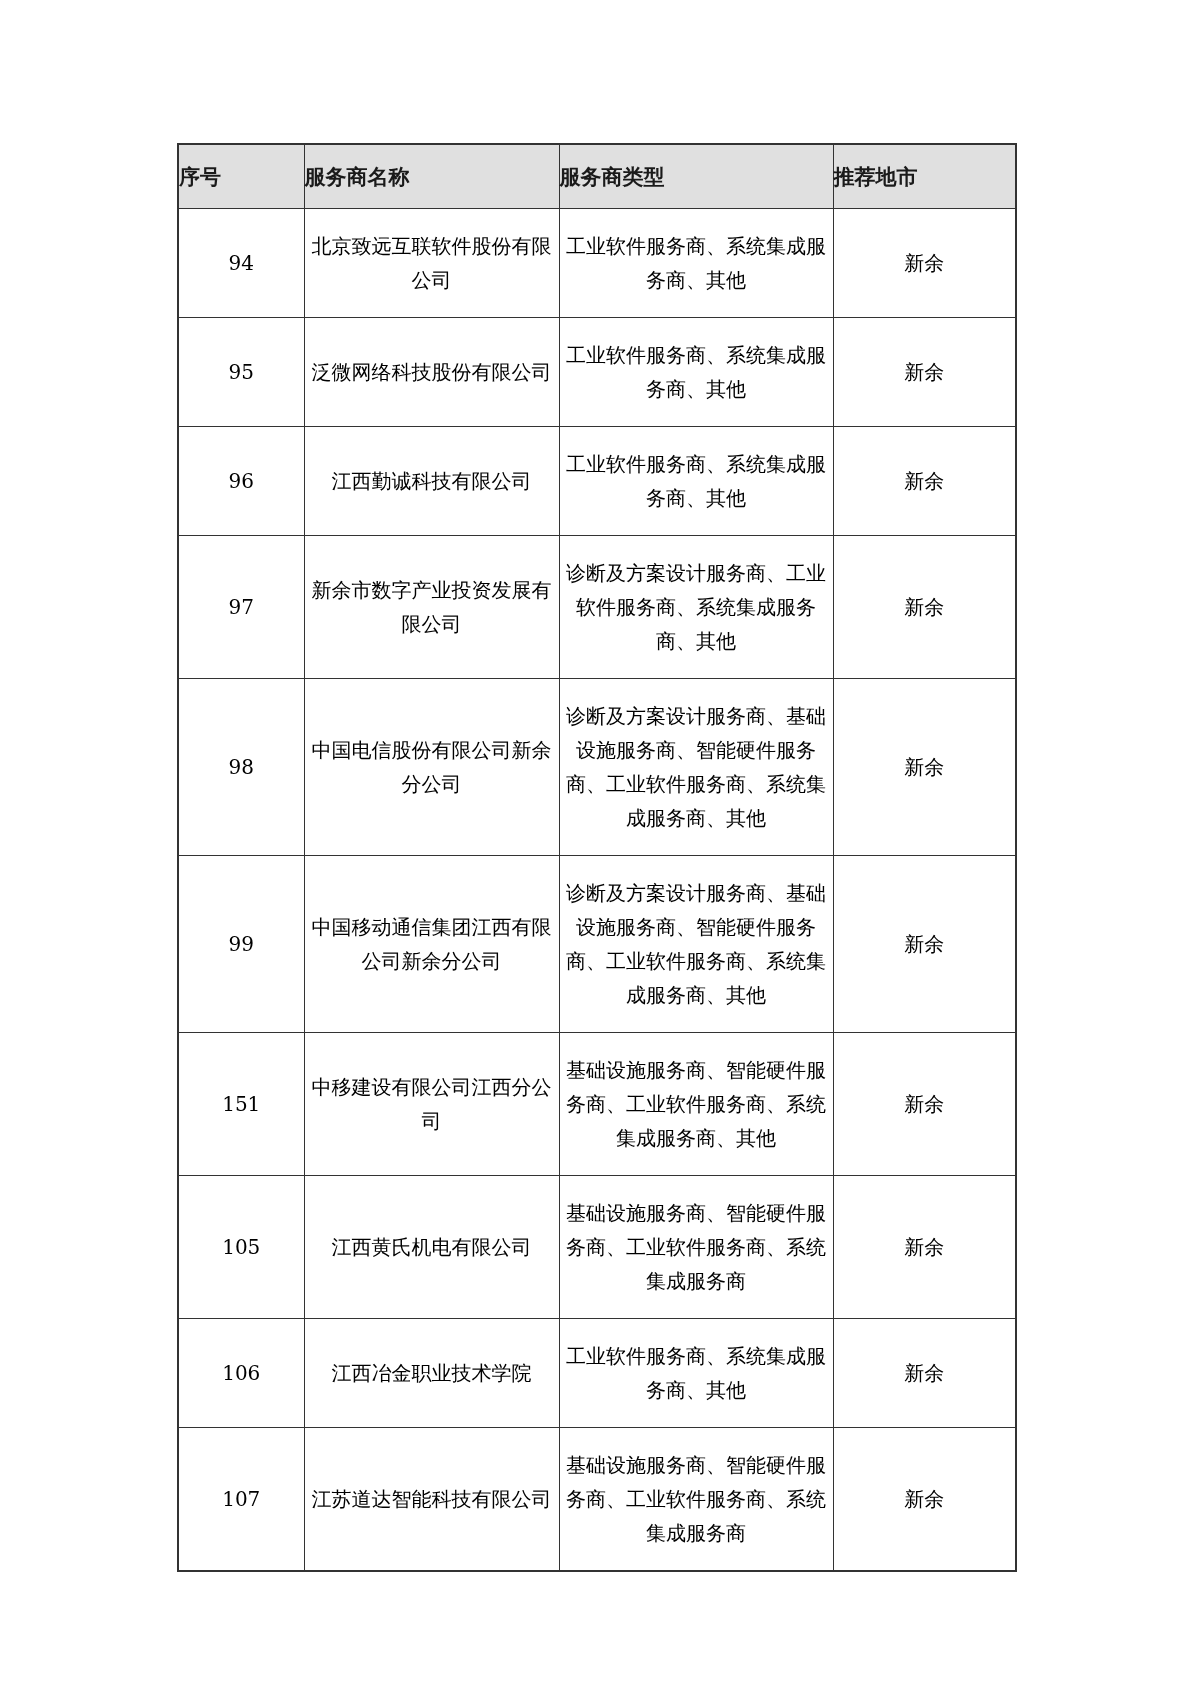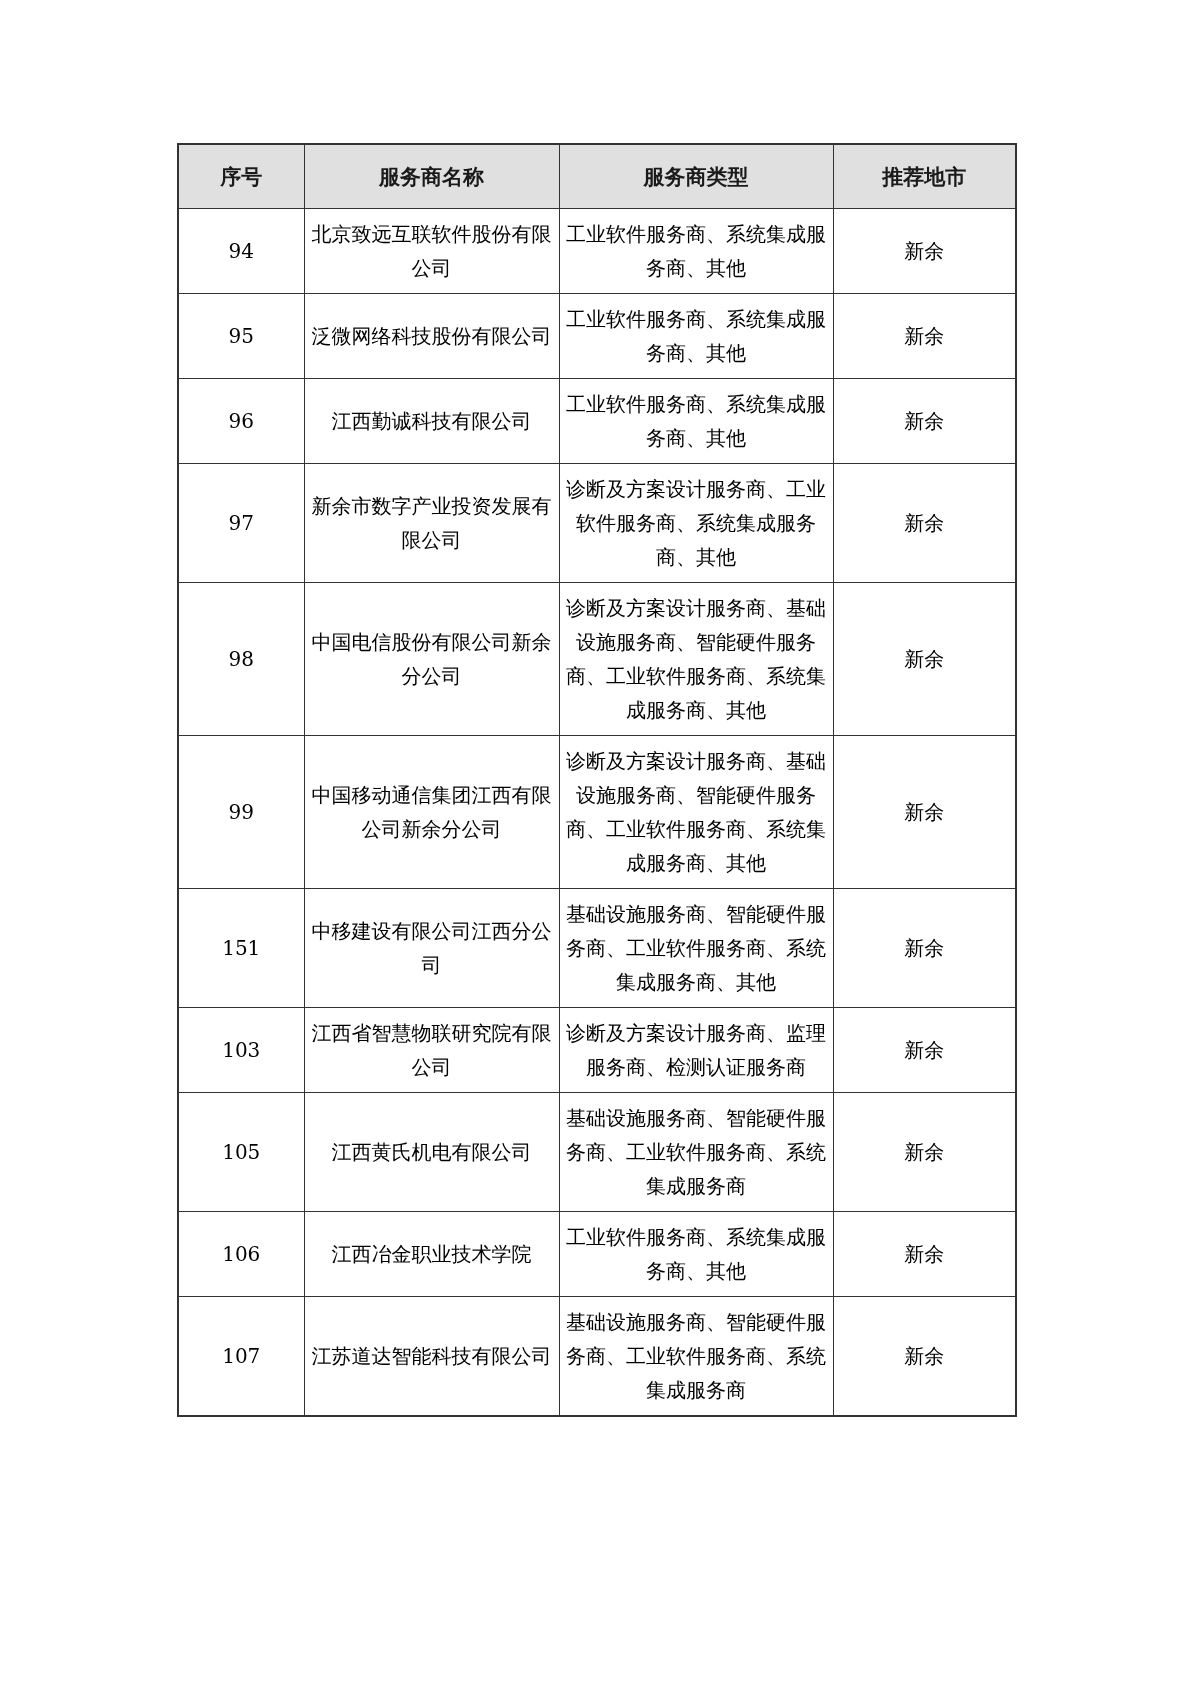--- a/index.html
+++ b/index.html
@@ -30,32 +30,32 @@
   table.provider-table col.col-city { width: 183px; }
 
   table.provider-table th {
     background: #e0e0e0;
     border: 1px solid #333333;
     height: 63px;
     font-family: "Liberation Sans", "DejaVu Sans", sans-serif;
     font-weight: bold;
     font-size: 21px;
     color: #1a1a1a;
-    text-align: center;
+    text-align: left;
     vertical-align: middle;
     padding: 0;
   }
   table.provider-table td {
     border: 1px solid #333333;
     font-size: 20px;
     line-height: 34px;
     color: #000000;
     text-align: center;
     vertical-align: middle;
-    padding: 8px 2px;
+    padding: 20px 2px;
     word-break: break-all;
     overflow-wrap: break-word;
   }
   table.provider-table td.cell-no,
   table.provider-table td.cell-city {
     padding: 4px 6px;
     word-break: keep-all;
   }
 </style>
 </head>
@@ -114,26 +114,20 @@
           <td class="cell-type">诊断及方案设计服务商、基础设施服务商、智能硬件服务商、工业软件服务商、系统集成服务商、其他</td>
           <td class="cell-city">新余</td>
         </tr>
         <tr>
           <td class="cell-no">151</td>
           <td class="cell-name">中移建设有限公司江西分公司</td>
           <td class="cell-type">基础设施服务商、智能硬件服务商、工业软件服务商、系统集成服务商、其他</td>
           <td class="cell-city">新余</td>
         </tr>
         <tr>
-          <td class="cell-no">103</td>
-          <td class="cell-name">江西省智慧物联研究院有限公司</td>
-          <td class="cell-type">诊断及方案设计服务商、监理服务商、检测认证服务商</td>
-          <td class="cell-city">新余</td>
-        </tr>
-        <tr>
           <td class="cell-no">105</td>
           <td class="cell-name">江西黄氏机电有限公司</td>
           <td class="cell-type">基础设施服务商、智能硬件服务商、工业软件服务商、系统集成服务商</td>
           <td class="cell-city">新余</td>
         </tr>
         <tr>
           <td class="cell-no">106</td>
           <td class="cell-name">江西冶金职业技术学院</td>
           <td class="cell-type">工业软件服务商、系统集成服务商、其他</td>
           <td class="cell-city">新余</td>

